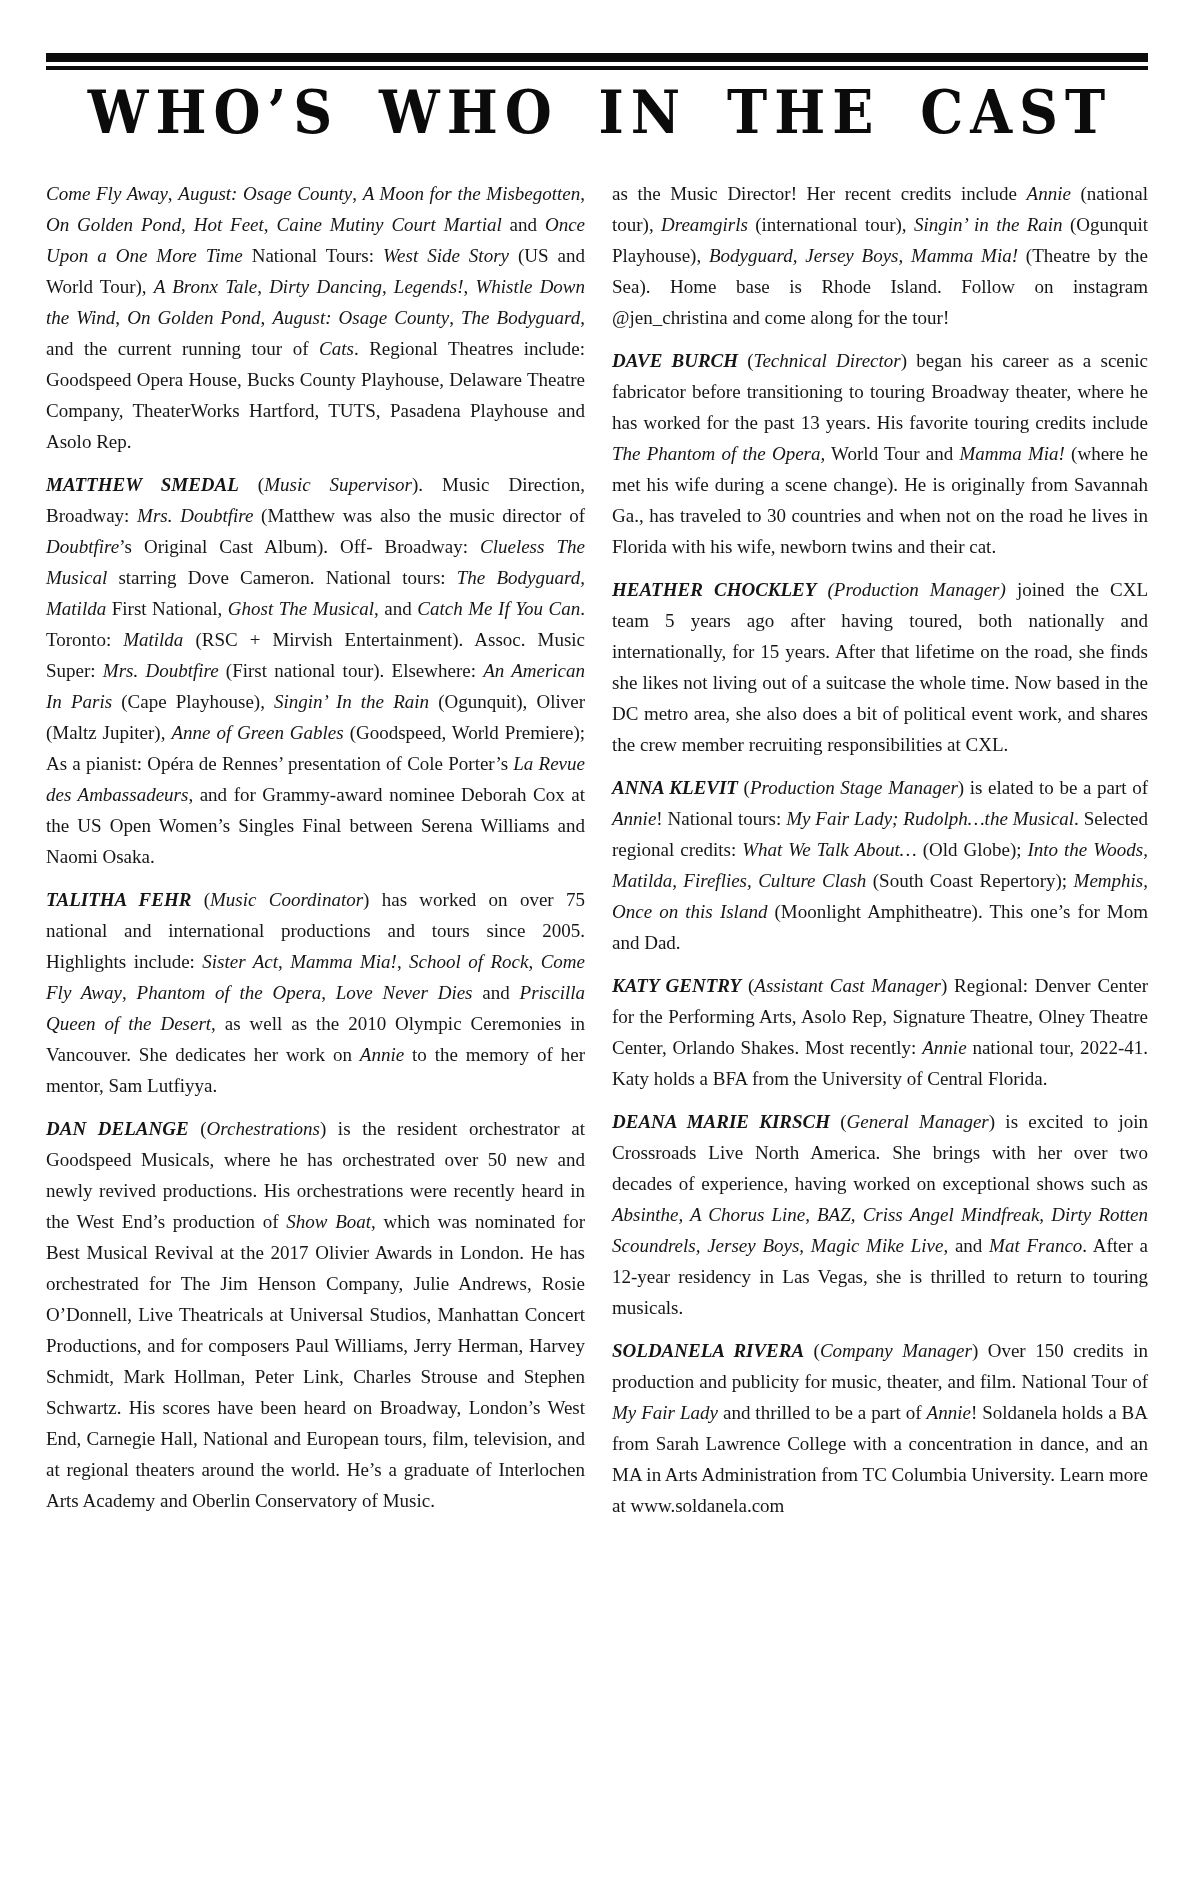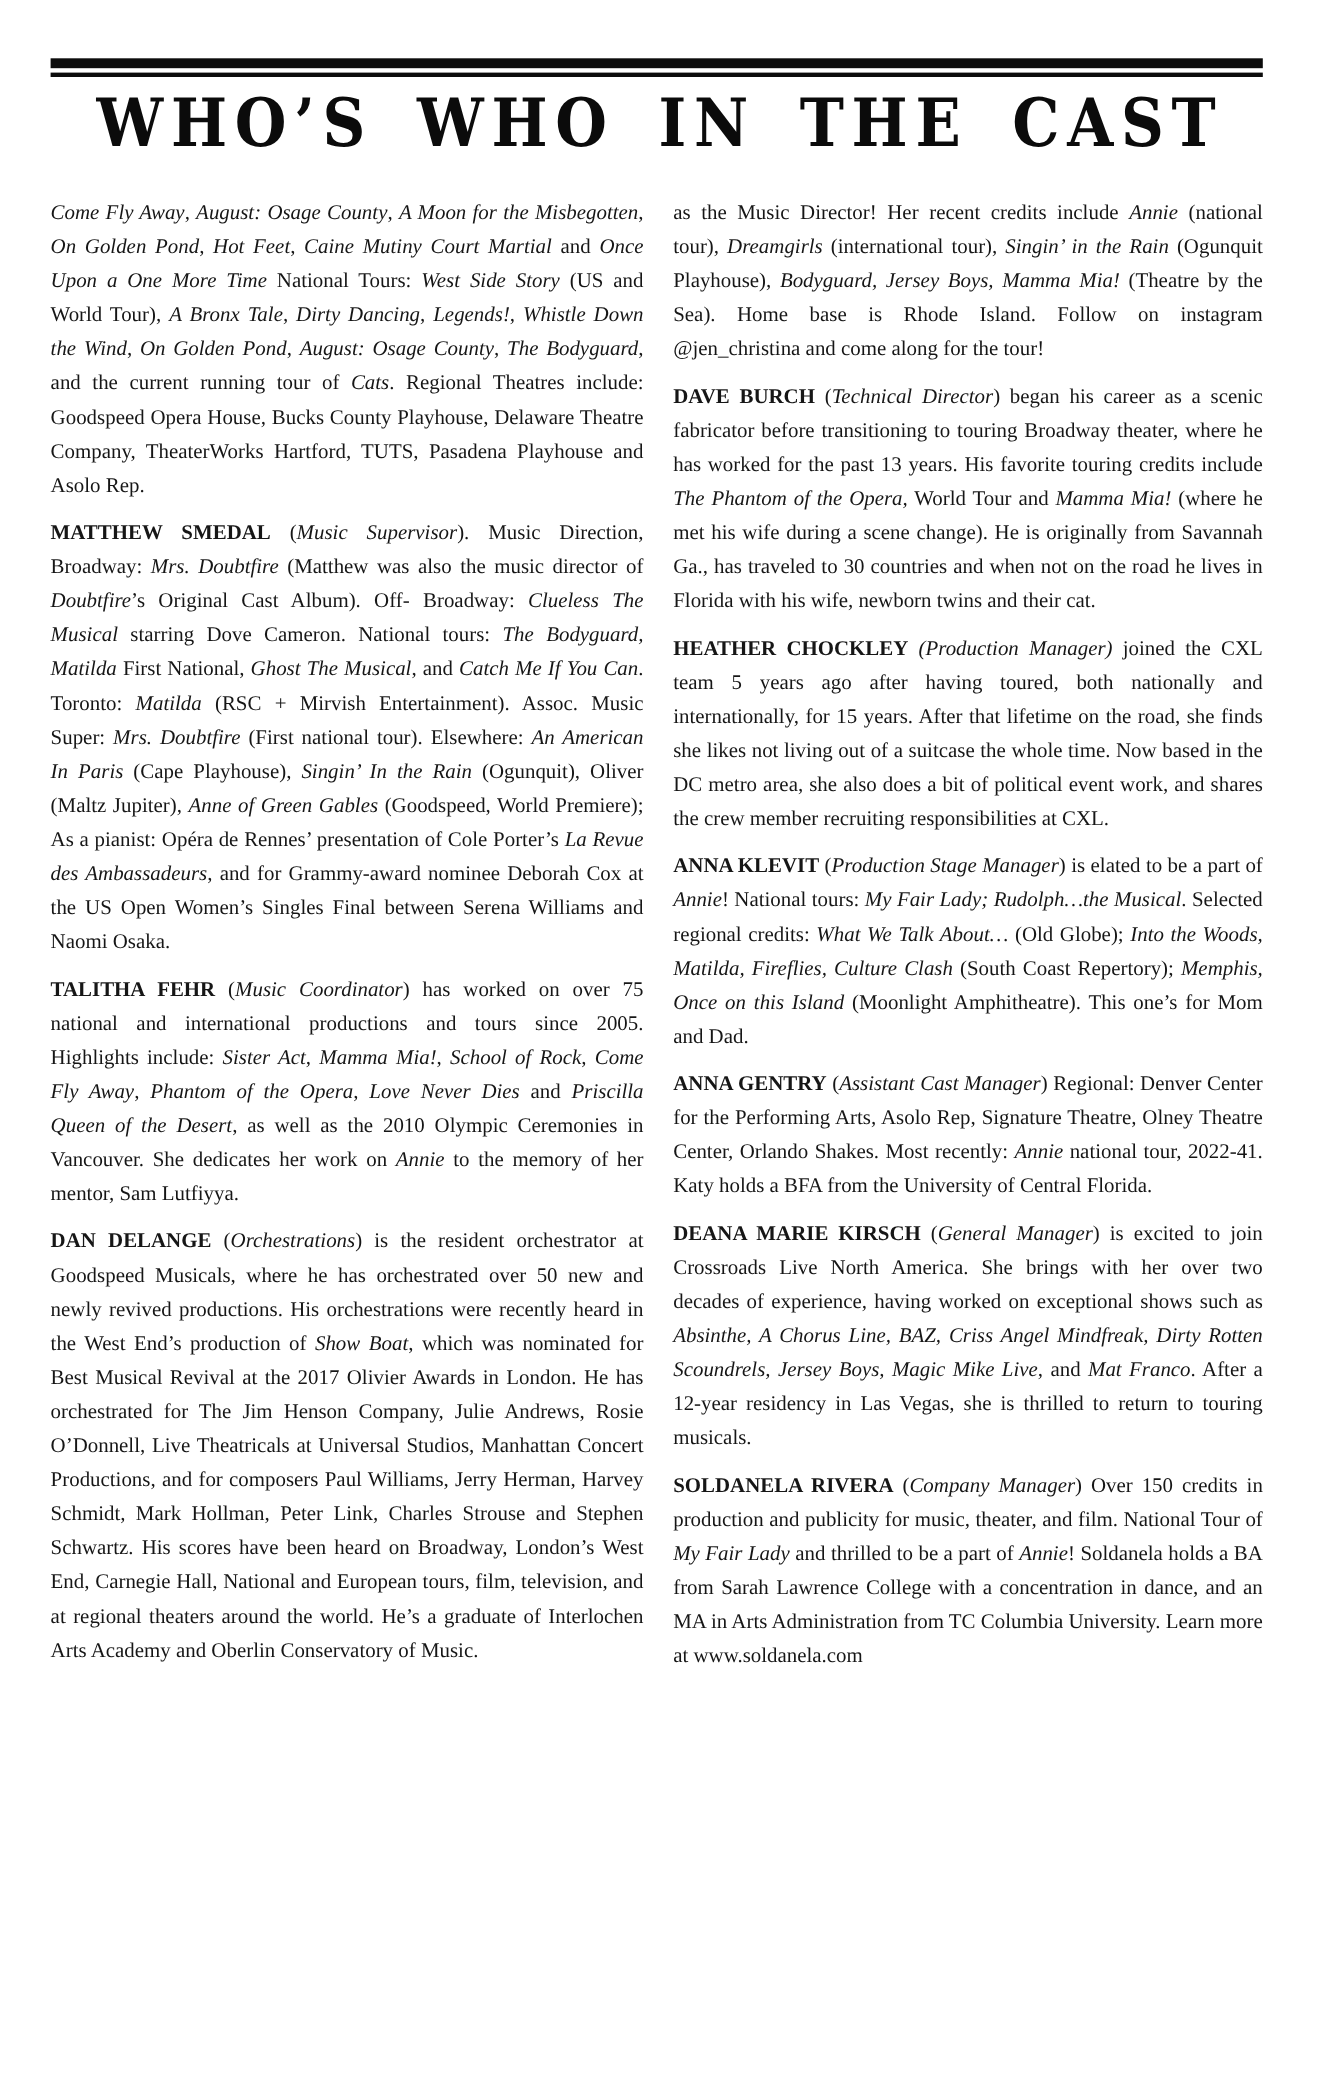--- a/index.html
+++ b/index.html
@@ -41,21 +41,21 @@
   }
   .col { position: absolute; top: 178px; }
   .col-left  { left: 46px;  width: 539px; }
   .col-right { left: 612px; width: 536px; }
   .bio {
     margin: 0 0 12px 0;
     text-align: justify;
     font-size: 19px;
     line-height: 31px;
   }
-  .bio b { font-weight: bold; }
+  .bio b { font-weight: bold; font-style: italic; }
   .bio i { font-style: italic; }
   .footer {
     position: absolute;
     left: 46px; top: 1838px;
     display: flex;
     align-items: baseline;
     font-family: "DejaVu Sans", sans-serif;
     color: #0369a1;
   }
   .pagenum { font-weight: bold; font-size: 28px; letter-spacing: 0.5px; }
@@ -73,21 +73,21 @@
       <p class="bio"><i>Come Fly Away</i><span>, </span><i>August: Osage County</i><span>, </span><i>A Moon for the Misbegotten</i><span>, </span><i>On Golden Pond</i><span>, </span><i>Hot Feet</i><span>, </span><i>Caine Mutiny Court Martial</i><span> and </span><i>Once Upon a One More Time</i><span> National Tours: </span><i>West Side Story</i><span> (US and World Tour), </span><i>A Bronx Tale</i><span>, </span><i>Dirty Dancing</i><span>, </span><i>Legends!</i><span>, </span><i>Whistle Down the Wind</i><span>, </span><i>On Golden Pond</i><span>, </span><i>August: Osage County</i><span>, </span><i>The Bodyguard</i><span>, and the current running tour of </span><i>Cats</i><span>. Regional Theatres include: Goodspeed Opera House, Bucks County Playhouse, Delaware Theatre Company, TheaterWorks Hartford, TUTS, Pasadena Playhouse and Asolo Rep.</span></p>
       <p class="bio"><b>MATTHEW SMEDAL</b><span> (</span><i>Music Supervisor</i><span>). Music Direction, Broadway: </span><i>Mrs. Doubtfire</i><span> (Matthew was also the music director of </span><i>Doubtfire</i><span>’s Original Cast Album). Off- Broadway: </span><i>Clueless The Musical</i><span> starring Dove Cameron. National tours: </span><i>The Bodyguard,</i><span> </span><i>Matilda</i><span> First National, </span><i>Ghost The Musical</i><span>, and </span><i>Catch Me If You Can</i><span>. Toronto: </span><i>Matilda</i><span> (RSC + Mirvish Entertainment). Assoc. Music Super: </span><i>Mrs. Doubtfire</i><span> (First national tour). Elsewhere: </span><i>An American In Paris</i><span> (Cape Playhouse), </span><i>Singin’ In the Rain</i><span> (Ogunquit), Oliver (Maltz Jupiter), </span><i>Anne of Green Gables</i><span> (Goodspeed, World Premiere); As a pianist: Opéra de Rennes’ presentation of Cole Porter’s </span><i>La Revue des Ambassadeurs</i><span>, and for Grammy-award nominee Deborah Cox at the US Open Women’s Singles Final between Serena Williams and Naomi Osaka.</span></p>
       <p class="bio"><b>TALITHA FEHR</b><span> (</span><i>Music Coordinator</i><span>) has worked on over 75 national and international productions and tours since 2005. Highlights include: </span><i>Sister Act</i><span>, </span><i>Mamma Mia!</i><span>, </span><i>School of Rock</i><span>, </span><i>Come Fly Away</i><span>, </span><i>Phantom of the Opera</i><span>, </span><i>Love Never Dies</i><span> and </span><i>Priscilla Queen of the Desert</i><span>, as well as the 2010 Olympic Ceremonies in Vancouver. She dedicates her work on </span><i>Annie</i><span> to the memory of her mentor, Sam Lutfiyya.</span></p>
       <p class="bio"><b>DAN DELANGE</b><span> (</span><i>Orchestrations</i><span>) is the resident orchestrator at Goodspeed Musicals, where he has orchestrated over 50 new and newly revived productions. His orchestrations were recently heard in the West End’s production of </span><i>Show Boat</i><span>, which was nominated for Best Musical Revival at the 2017 Olivier Awards in London. He has orchestrated for The Jim Henson Company, Julie Andrews, Rosie O’Donnell, Live Theatricals at Universal Studios, Manhattan Concert Productions, and for composers Paul Williams, Jerry Herman, Harvey Schmidt, Mark Hollman, Peter Link, Charles Strouse and Stephen Schwartz. His scores have been heard on Broadway, London’s West End, Carnegie Hall, National and European tours, film, television, and at regional theaters around the world. He’s a graduate of Interlochen Arts Academy and Oberlin Conservatory of Music.</span></p>
     </div>
   <div class="col col-right">
       <p class="bio"><span>as the Music Director! Her recent credits include </span><i>Annie</i><span> (national tour), </span><i>Dreamgirls</i><span> (international tour), </span><i>Singin’ in the Rain</i><span> (Ogunquit Playhouse), </span><i>Bodyguard, Jersey Boys, Mamma Mia!</i><span> (Theatre by the Sea). Home base is Rhode Island. Follow on instagram @jen_christina and come along for the tour!</span></p>
       <p class="bio"><b>DAVE BURCH</b><span> (</span><i>Technical Director</i><span>) began his career as a scenic fabricator before transitioning to touring Broadway theater, where he has worked for the past 13 years. His favorite touring credits include </span><i>The Phantom of the Opera,</i><span> World Tour and </span><i>Mamma Mia!</i><span> (where he met his wife during a scene change). He is originally from Savannah Ga., has traveled to 30 countries and when not on the road he lives in Florida with his wife, newborn twins and their cat.</span></p>
       <p class="bio"><b>HEATHER CHOCKLEY</b><span> </span><i>(Production Manager)</i><span> joined the CXL team 5 years ago after having toured, both nationally and internationally, for 15 years. After that lifetime on the road, she finds she likes not living out of a suitcase the whole time. Now based in the DC metro area, she also does a bit of political event work, and shares the crew member recruiting responsibilities at CXL.</span></p>
       <p class="bio"><b>ANNA KLEVIT</b><span> (</span><i>Production Stage Manager</i><span>) is elated to be a part of </span><i>Annie</i><span>! National tours: </span><i>My Fair Lady; Rudolph…the Musical</i><span>. Selected regional credits: </span><i>What We Talk About…</i><span> (Old Globe); </span><i>Into the Woods, Matilda, Fireflies, Culture Clash</i><span> (South Coast Repertory); </span><i>Memphis, Once on this Island</i><span> (Moonlight Amphitheatre). This one’s for Mom and Dad.</span></p>
-      <p class="bio"><b>ANNA GENTRY</b><span> (</span><i>Assistant Cast Manager</i><span>) Regional: Denver Center for the Performing Arts, Asolo Rep, Signature Theatre, Olney Theatre Center, Orlando Shakes. Most recently: </span><i>Annie</i><span> national tour, 2022-41. Katy holds a BFA from the University of Central Florida.</span></p>
+      <p class="bio"><b>KATY GENTRY</b><span> (</span><i>Assistant Cast Manager</i><span>) Regional: Denver Center for the Performing Arts, Asolo Rep, Signature Theatre, Olney Theatre Center, Orlando Shakes. Most recently: </span><i>Annie</i><span> national tour, 2022-41. Katy holds a BFA from the University of Central Florida.</span></p>
       <p class="bio"><b>DEANA MARIE KIRSCH</b><span> (</span><i>General Manager</i><span>) is excited to join Crossroads Live North America. She brings with her over two decades of experience, having worked on exceptional shows such as </span><i>Absinthe, A Chorus Line, BAZ, Criss Angel Mindfreak, Dirty Rotten Scoundrels, Jersey Boys, Magic Mike Live</i><span>, and </span><i>Mat Franco</i><span>. After a 12-year residency in Las Vegas, she is thrilled to return to touring musicals.</span></p>
       <p class="bio"><b>SOLDANELA RIVERA</b><span> (</span><i>Company Manager</i><span>) Over 150 credits in production and publicity for music, theater, and film. National Tour of </span><i>My Fair Lady</i><span> and thrilled to be a part of </span><i>Annie</i><span>! Soldanela holds a BA from Sarah Lawrence College with a concentration in dance, and an MA in Arts Administration from TC Columbia University. Learn more at www.soldanela.com</span></p>
     </div>
 
   <div class="footer">
     <span class="pagenum">20</span>
     <span class="venue">BROADWAY at dr. phillips center</span>
   </div>
 </div>
 

